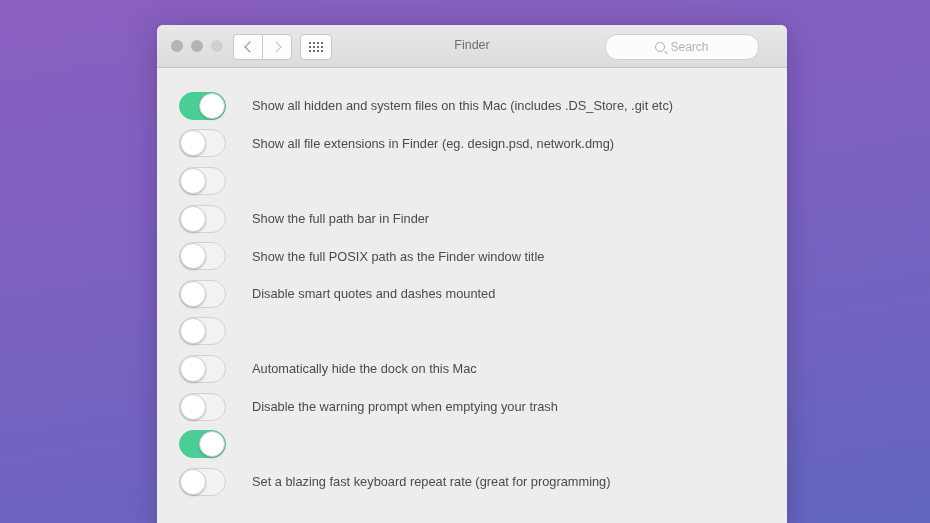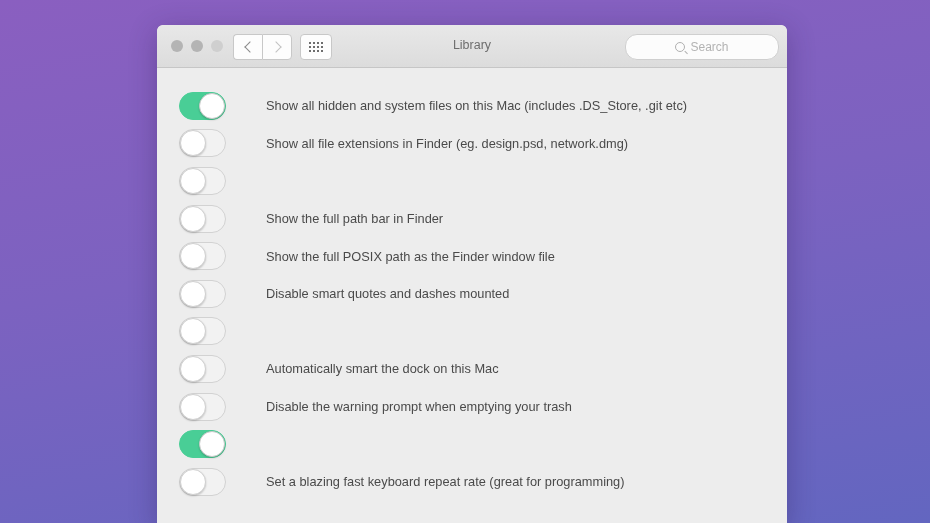--- a/index.html
+++ b/index.html
@@ -106,21 +106,21 @@
     position: absolute;
     left: 0; right: 0; top: 13px;
     text-align: center;
     font-size: 12.5px;
     color: #6e6e6e;
     pointer-events: none;
   }
 
   #search-field {
     position: absolute;
-    right: 8px;
+    right: 28px;
     top: 9px;
     width: 152px;
     height: 24px;
     background: #fcfcfc;
     border: 1px solid #cfcfcf;
     border-radius: 12px;
     display: flex;
     align-items: center;
     justify-content: center;
     gap: 5px;
@@ -182,21 +182,21 @@
     border: 1px solid #d0d0d0;
     box-sizing: border-box;
     box-shadow: 0 1px 2px rgba(0,0,0,0.20);
   }
   .toggle.on .knob {
     left: auto;
     right: 0px;
     border-color: #c9c9c9;
   }
   .setting-label {
-    margin-left: 40px;
+    margin-left: 26px;
     font-size: 12.8px;
     color: #4a4a4a;
     white-space: nowrap;
   }
 </style>
 </head>
 <body>
 
 <div id="desktop-background">
 
@@ -229,21 +229,21 @@
             <i></i>
             <i></i>
             <i></i>
           <i></i>
             <i></i>
             <i></i>
             <i></i>
         </span>
       </div>
 
-      <div id="window-title">Library</div>
+      <div id="window-title">Finder</div>
 
       <div id="search-field">
         <span class="magnifier"></span>
         <span id="search-placeholder">Search</span>
       </div>
 
     </div>
 
     <div id="settings-list">
         <div class="setting-row">
@@ -266,38 +266,38 @@
         <div class="setting-row">
           <div class="toggle">
             <span class="knob"></span>
           </div>
           <span class="setting-label">Show the full path bar in Finder</span>
         </div>
         <div class="setting-row">
           <div class="toggle">
             <span class="knob"></span>
           </div>
-          <span class="setting-label">Show the full POSIX path as the Finder window file</span>
+          <span class="setting-label">Show the full POSIX path as the Finder window title</span>
         </div>
         <div class="setting-row">
           <div class="toggle">
             <span class="knob"></span>
           </div>
           <span class="setting-label">Disable smart quotes and dashes mounted</span>
         </div>
         <div class="setting-row">
           <div class="toggle">
             <span class="knob"></span>
           </div>
         </div>
         <div class="setting-row">
           <div class="toggle">
             <span class="knob"></span>
           </div>
-          <span class="setting-label">Automatically smart the dock on this Mac</span>
+          <span class="setting-label">Automatically hide the dock on this Mac</span>
         </div>
         <div class="setting-row">
           <div class="toggle">
             <span class="knob"></span>
           </div>
           <span class="setting-label">Disable the warning prompt when emptying your trash</span>
         </div>
         <div class="setting-row">
           <div class="toggle on">
             <span class="knob"></span>

